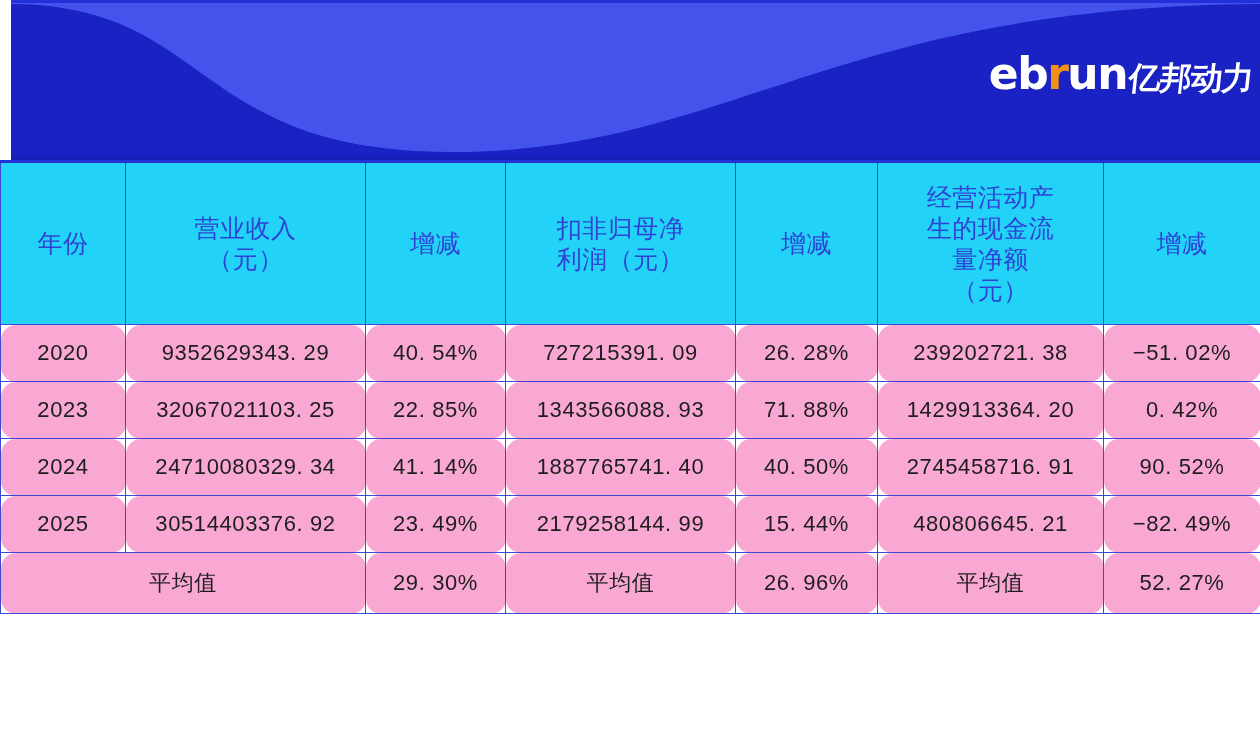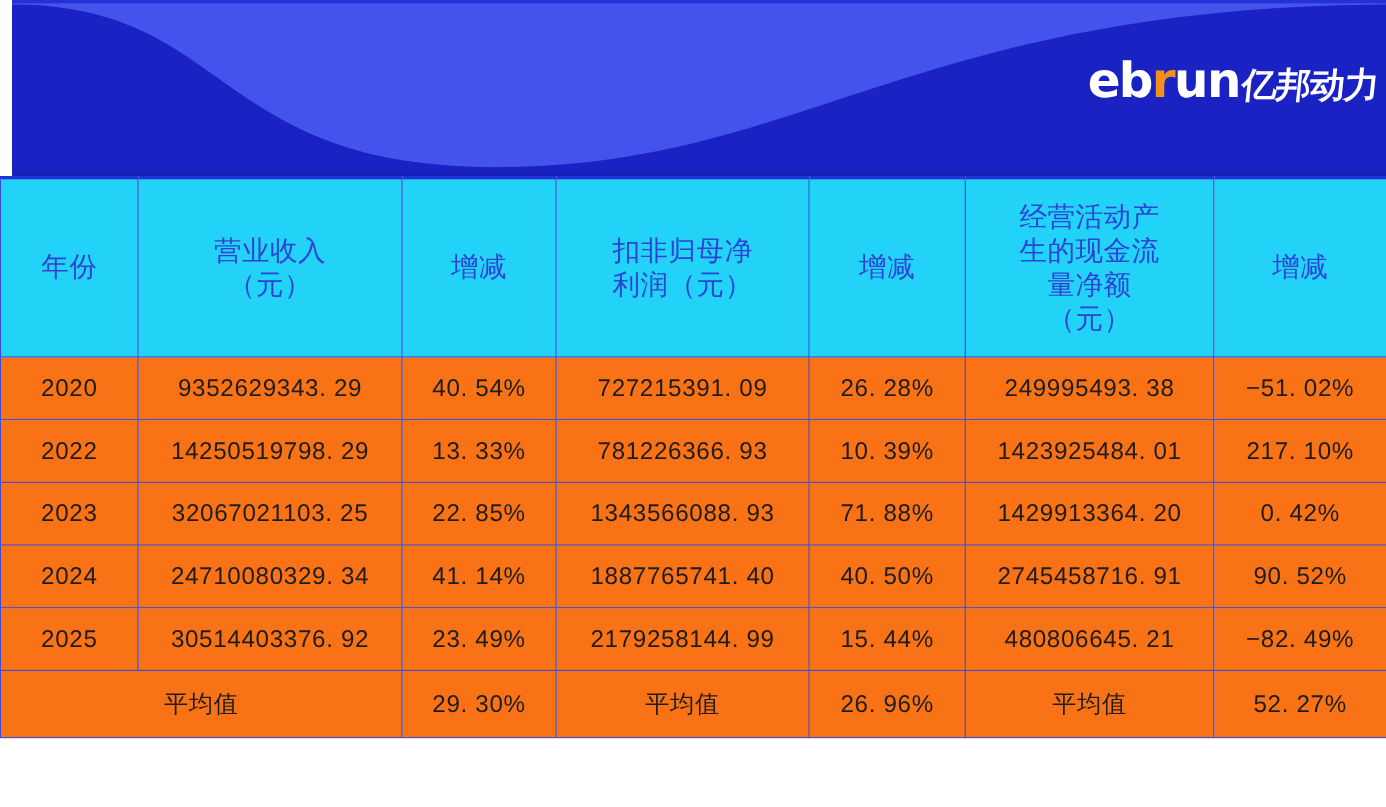--- a/index.html
+++ b/index.html
@@ -97,26 +97,27 @@
     background: #22d3f7;
     color: #2f42d6;
     font-size: 25px;
     font-weight: 400;
     line-height: 1.24;
     height: 163px;
     border-top: 3px solid #2430d8;
     letter-spacing: 0.5px;
   }
   table.fin tbody td {
-    background: #f97316;
+    background: #f9a8d4;
     color: #1d1d1d;
     font-size: 22px;
     font-weight: 400;
     height: 57px;
     letter-spacing: 0.6px;
+    border-radius: 15px;
   }
   table.fin tbody tr.avg-row td {
     height: 61px;
   }
   td.left-cell {
     text-align: left;
     padding-left: 16px;
     font-family: Liberation Mono, monospace;
   }
   
@@ -174,31 +175,22 @@
         <th><span>增减</span></th>
       </tr>
     </thead>
     <tbody>
       <tr>
         <td>2020</td>
         <td>9352629343. 29</td>
         <td>40. 54%</td>
         <td>727215391. 09</td>
         <td>26. 28%</td>
-        <td>249995493. 38</td>
+        <td>239202721. 38</td>
         <td>−51. 02%</td>
-      </tr>
-      <tr>
-        <td>2022</td>
-        <td>14250519798. 29</td>
-        <td>13. 33%</td>
-        <td>781226366. 93</td>
-        <td>10. 39%</td>
-        <td>1423925484. 01</td>
-        <td>217. 10%</td>
       </tr>
       <tr>
         <td>2023</td>
         <td>32067021103. 25</td>
         <td>22. 85%</td>
         <td>1343566088. 93</td>
         <td>71. 88%</td>
         <td>1429913364. 20</td>
         <td>0. 42%</td>
       </tr>

